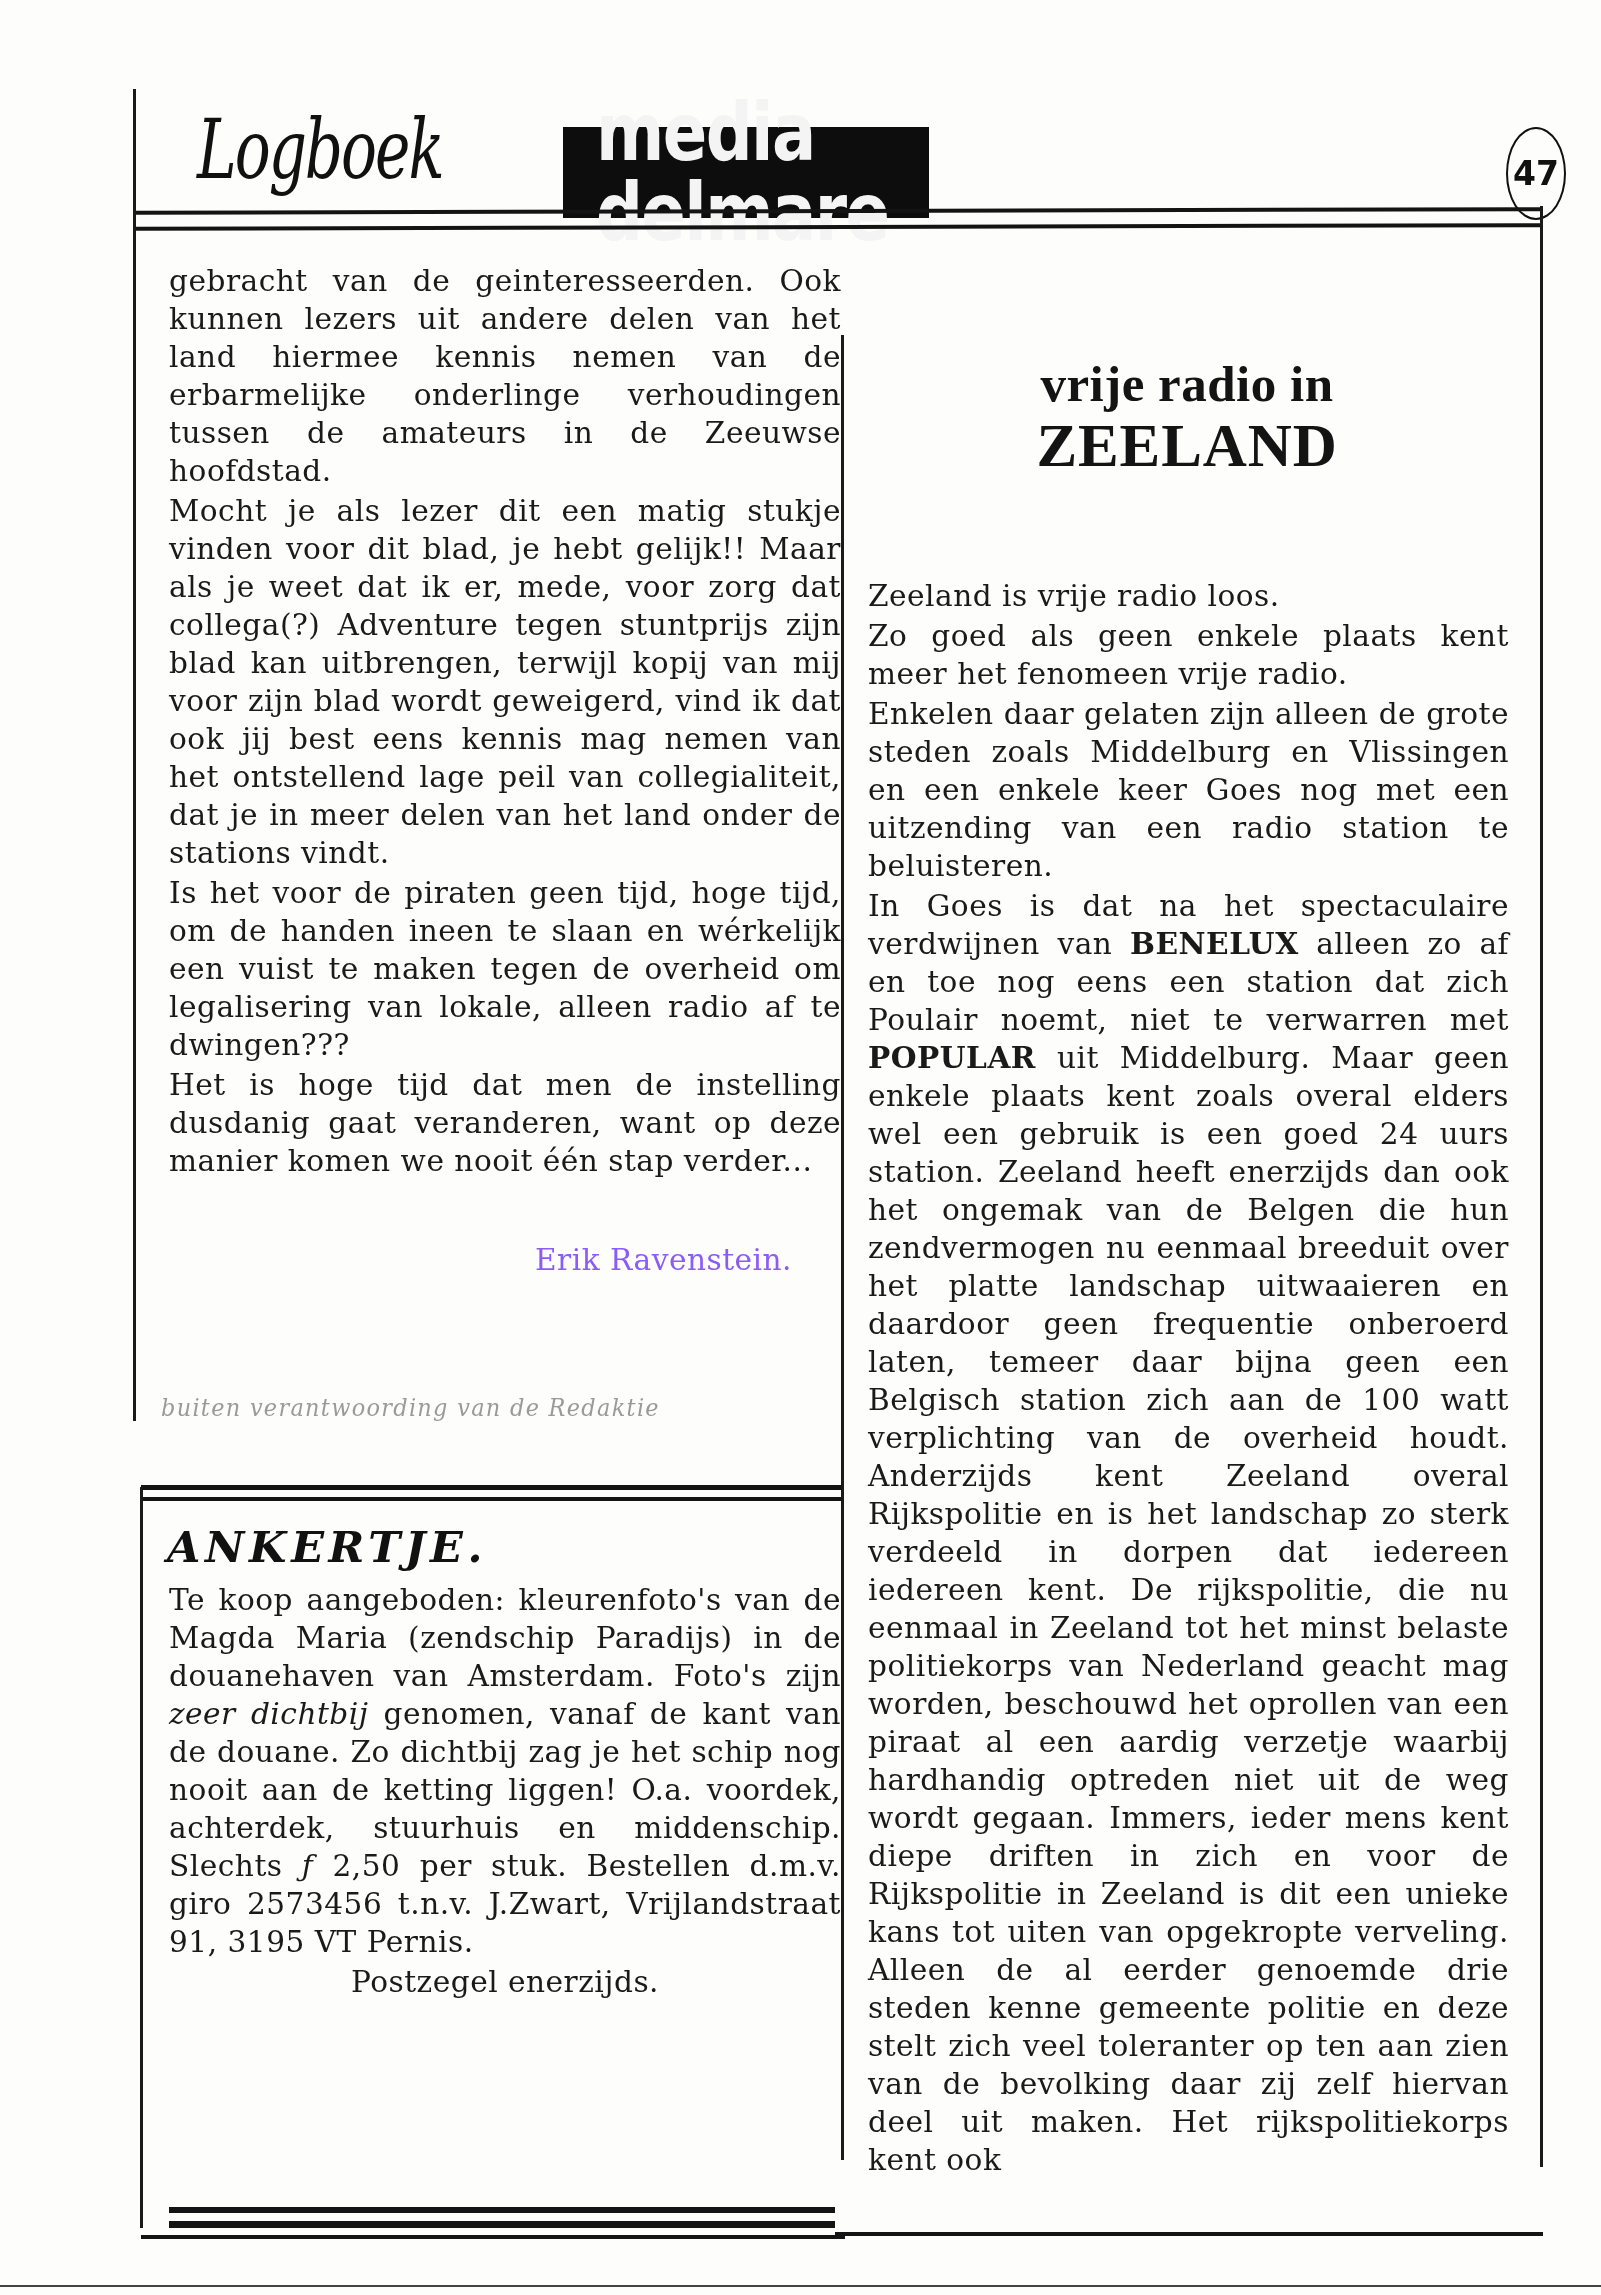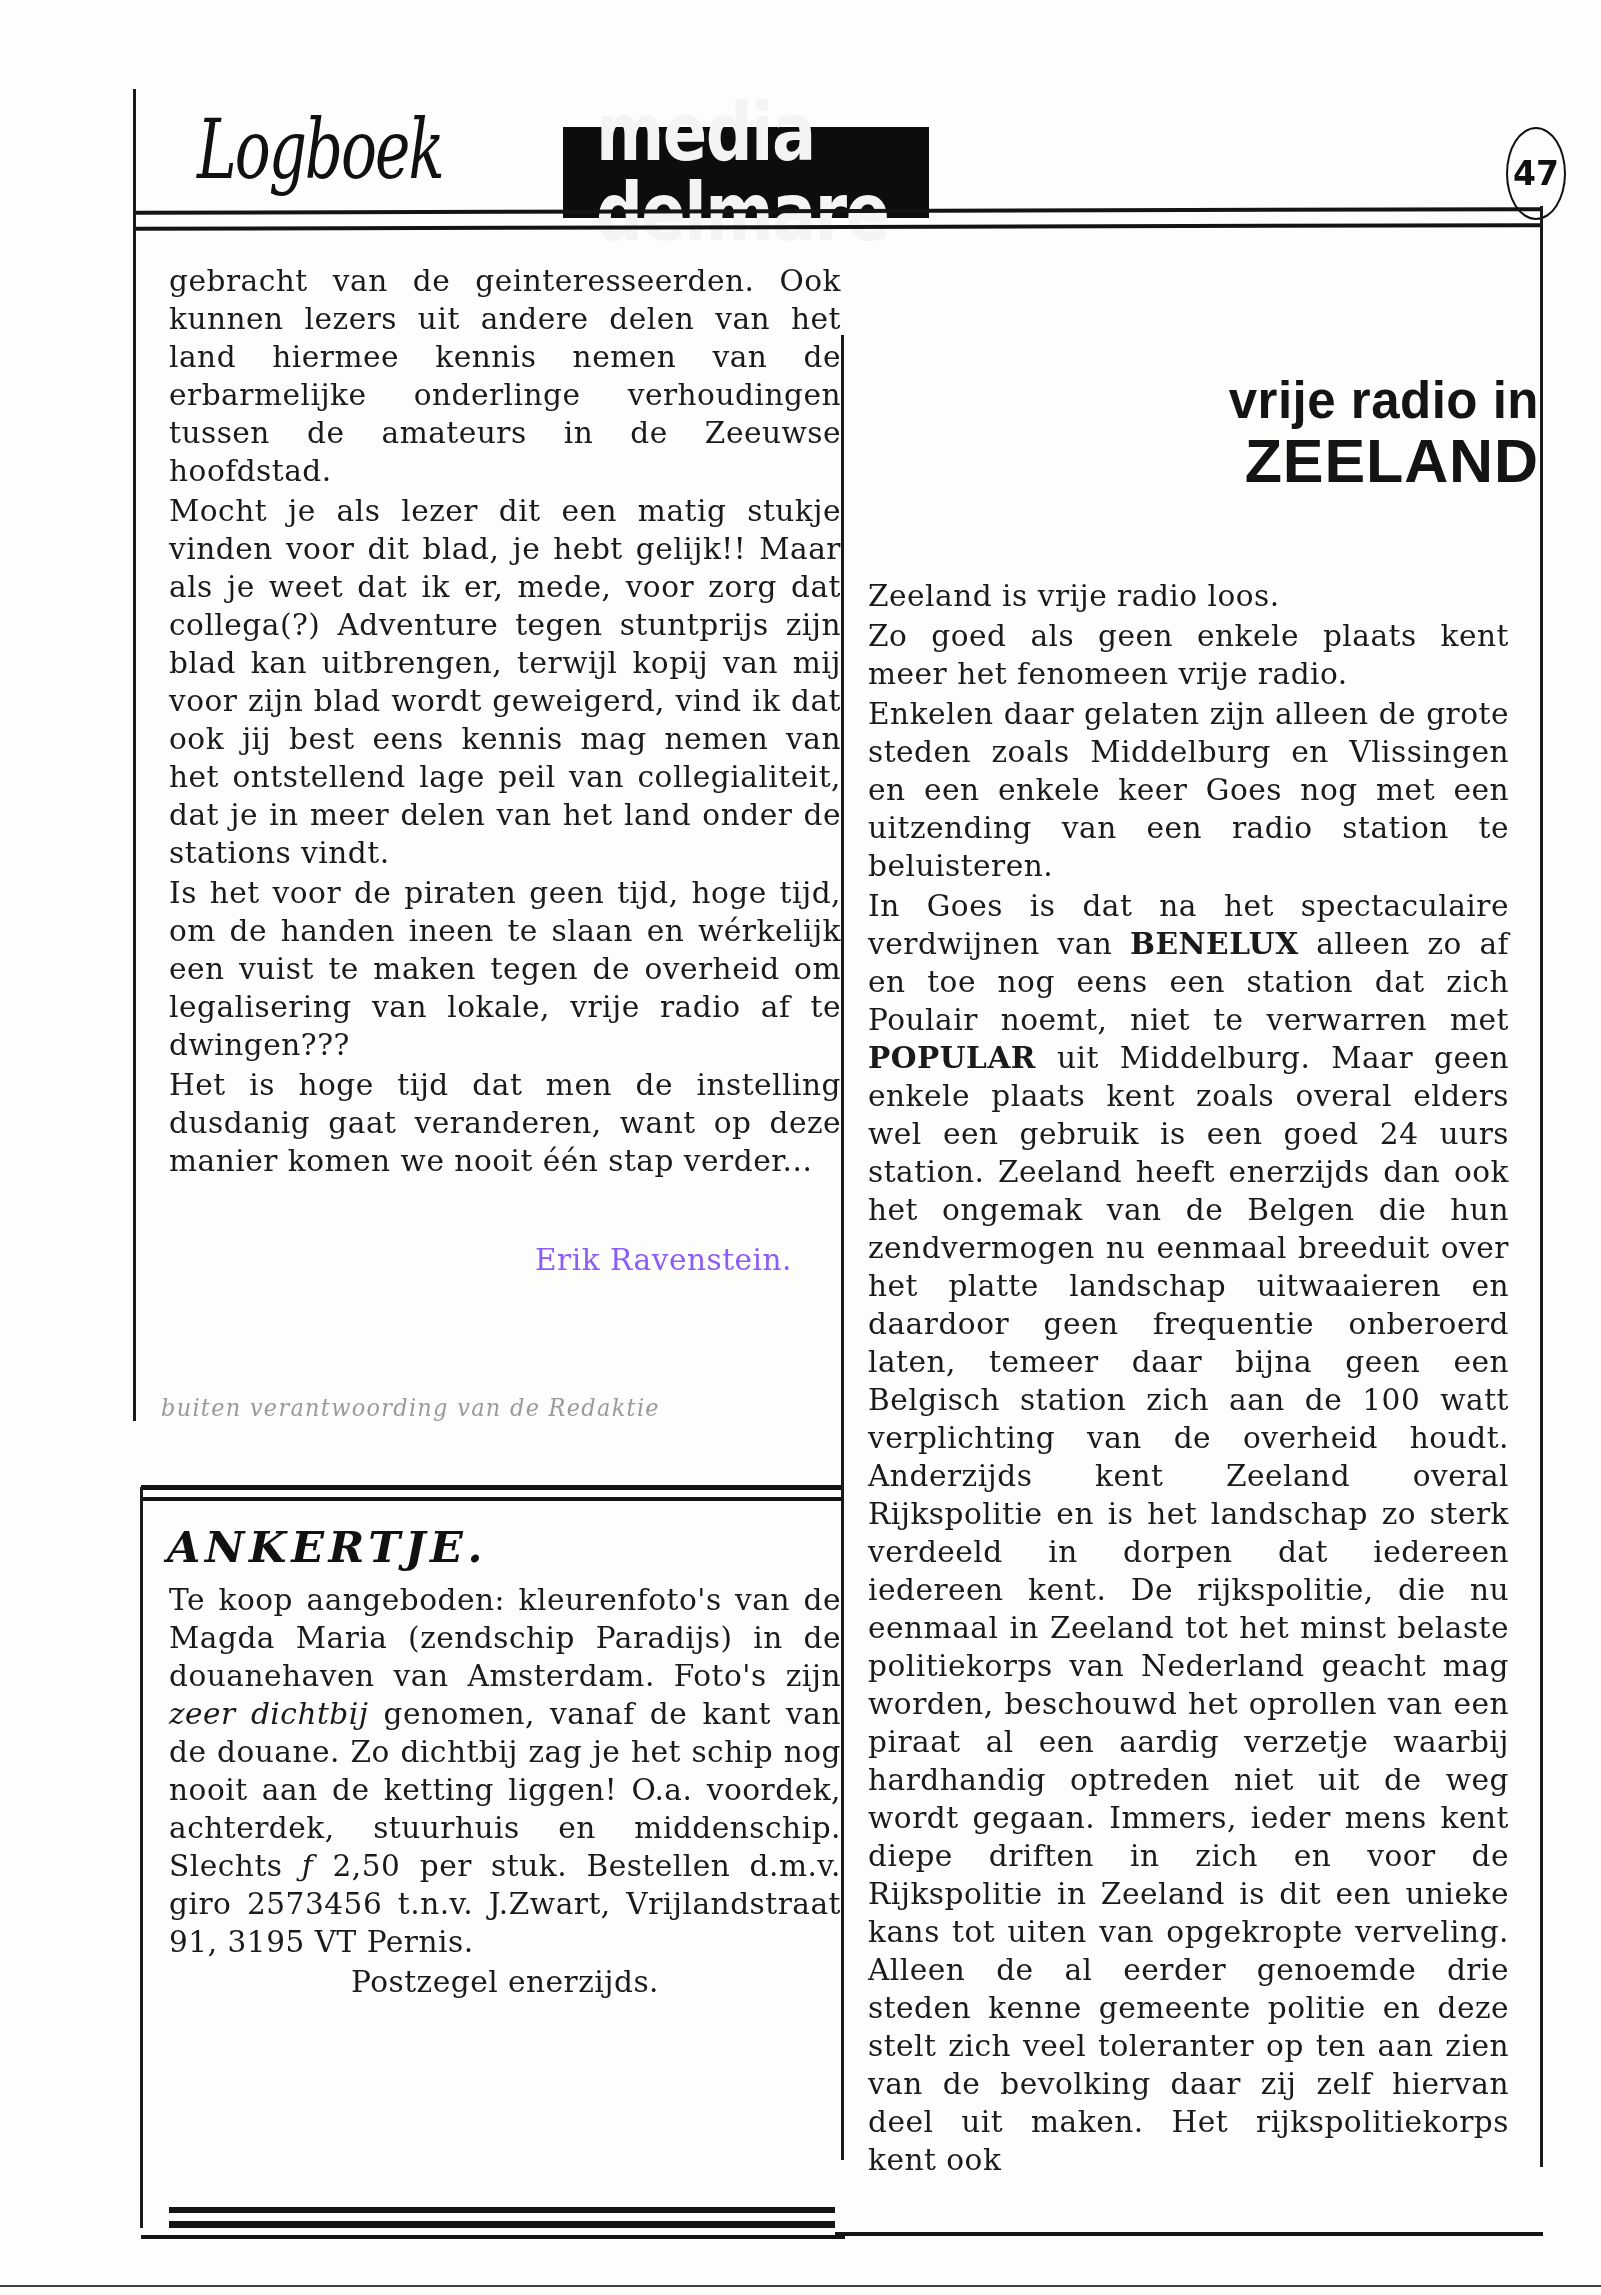--- a/index.html
+++ b/index.html
@@ -61,22 +61,22 @@
   }
   .disclaimer {
     position: absolute; left: 161px; top: 1393px;
     font-style: italic; font-size: 24.4px; color: #9a9a9a; letter-spacing: 1.4px;
     transform: scaleX(0.92); transform-origin: left top;
   }
   .right-vline { position: absolute; left: 841px; top: 335px; width: 2.8px; height: 1825px; background: #1a1a1a; }
   .right-frame { position: absolute; left: 1540px; top: 206px; width: 2.8px; height: 1961px; background: #1a1a1a; }
 
   .headline {
-    position: absolute; left: 835px; top: 374px; width: 704px; text-align: right;
-    font-family: Liberation Sans, sans-serif; color: #141414;
+    position: absolute; left: 835px; top: 358px; width: 704px; text-align: center;
+    font-family: Liberation Serif, serif; color: #141414;
   }
   .headline .h1 { font-size: 51px; font-weight: bold; line-height: 1.05; letter-spacing: 0.5px; }
   .headline .h2 { font-size: 61px; font-weight: bold; line-height: 1.1; letter-spacing: 0.9px; }
 
   .ad-title {
     position: absolute; left: 167px; top: 1522px;
     font-family: "DejaVu Serif", serif; font-style: italic; font-weight: bold;
     font-size: 43px; letter-spacing: 4.7px; color: #111;
   }
   .ad-body { position: absolute; left: 167px; top: 1579px; width: 676px; }
@@ -102,21 +102,21 @@
 <div class="rule" style="left:136px; top:209px; width:1405px; height:4.2px; transform: rotate(-0.15deg);"></div>
 <div class="rule" style="left:136px; top:225px; width:1405px; height:4.2px; transform: rotate(-0.15deg);"></div>
 
 <div class="right-vline"></div>
 <div class="right-frame"></div>
 
 <div class="col-left">
   <div class="body-text">
     <p>gebracht van de geinteresseerden. Ook kunnen lezers uit andere delen van het land hiermee kennis nemen van de erbarmelijke onderlinge verhoudingen tussen de amateurs in de Zeeuwse hoofdstad.</p>
     <p>Mocht je als lezer dit een matig stukje vinden voor dit blad, je hebt gelijk!! Maar als je weet dat ik er, mede, voor zorg dat collega(?) Adventure tegen stuntprijs zijn blad kan uitbrengen, terwijl kopij van mij voor zijn blad wordt geweigerd, vind ik dat ook jij best eens kennis mag nemen van het ontstellend lage peil van collegialiteit, dat je in meer delen van het land onder de stations vindt.</p>
-    <p>Is het voor de piraten geen tijd, hoge tijd, om de handen ineen te slaan en wérkelijk een vuist te maken tegen de overheid om legalisering van lokale, vrije radio af te dwingen???</p>
+    <p>Is het voor de piraten geen tijd, hoge tijd, om de handen ineen te slaan en wérkelijk een vuist te maken tegen de overheid om legalisering van lokale, alleen radio af te dwingen???</p>
     <p>Het is hoge tijd dat men de instelling dusdanig gaat veranderen, want op deze manier komen we nooit één stap verder...</p>
   </div>
 </div>
 <div class="signature body-text">Erik Ravenstein.</div>
 <div class="disclaimer">buiten verantwoording van de Redaktie</div>
 
 <div class="rule" style="left:141px; top:1485px; width:701px; height:4.7px;"></div>
 <div class="rule" style="left:141px; top:1497px; width:701px; height:4.2px;"></div>
 <div class="ad-left-line"></div>
 

